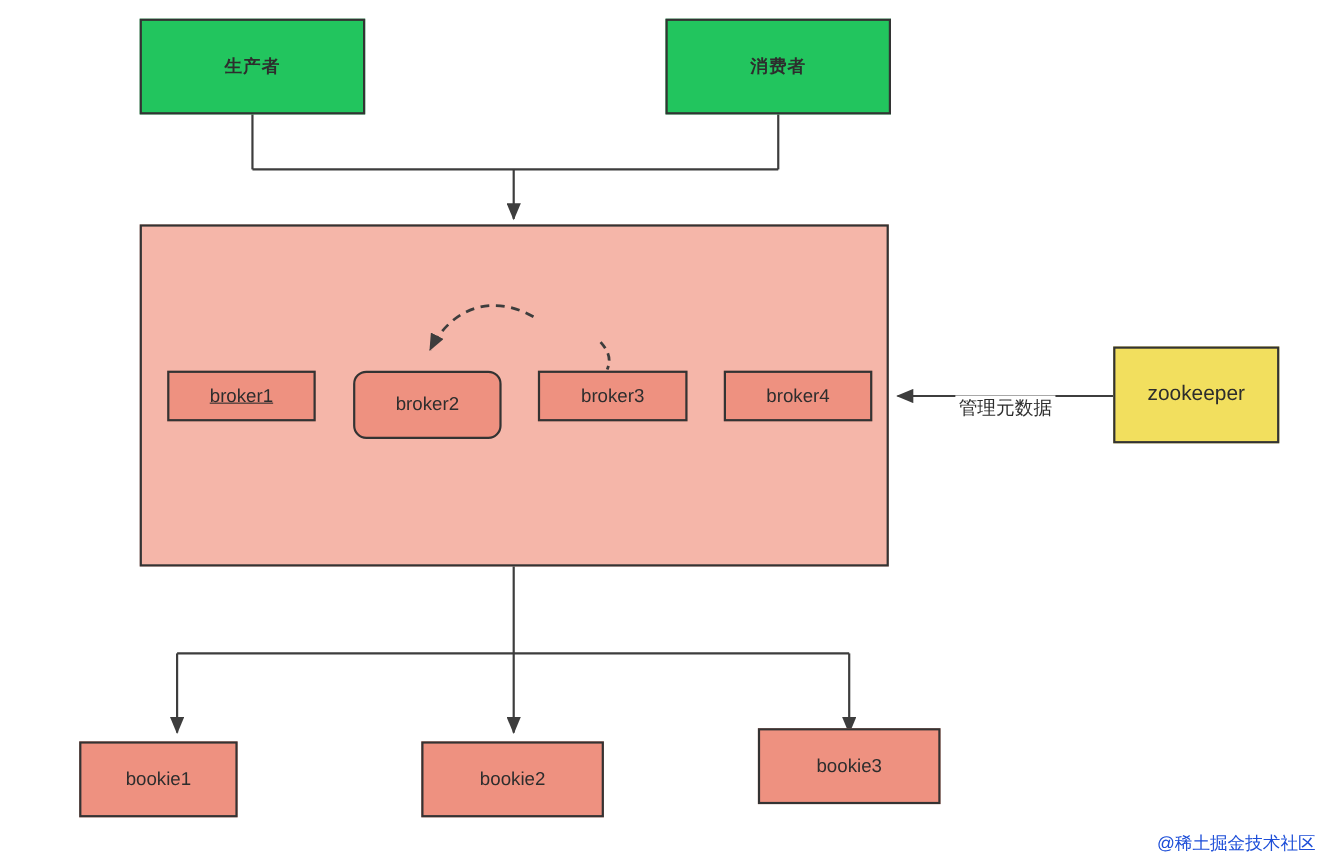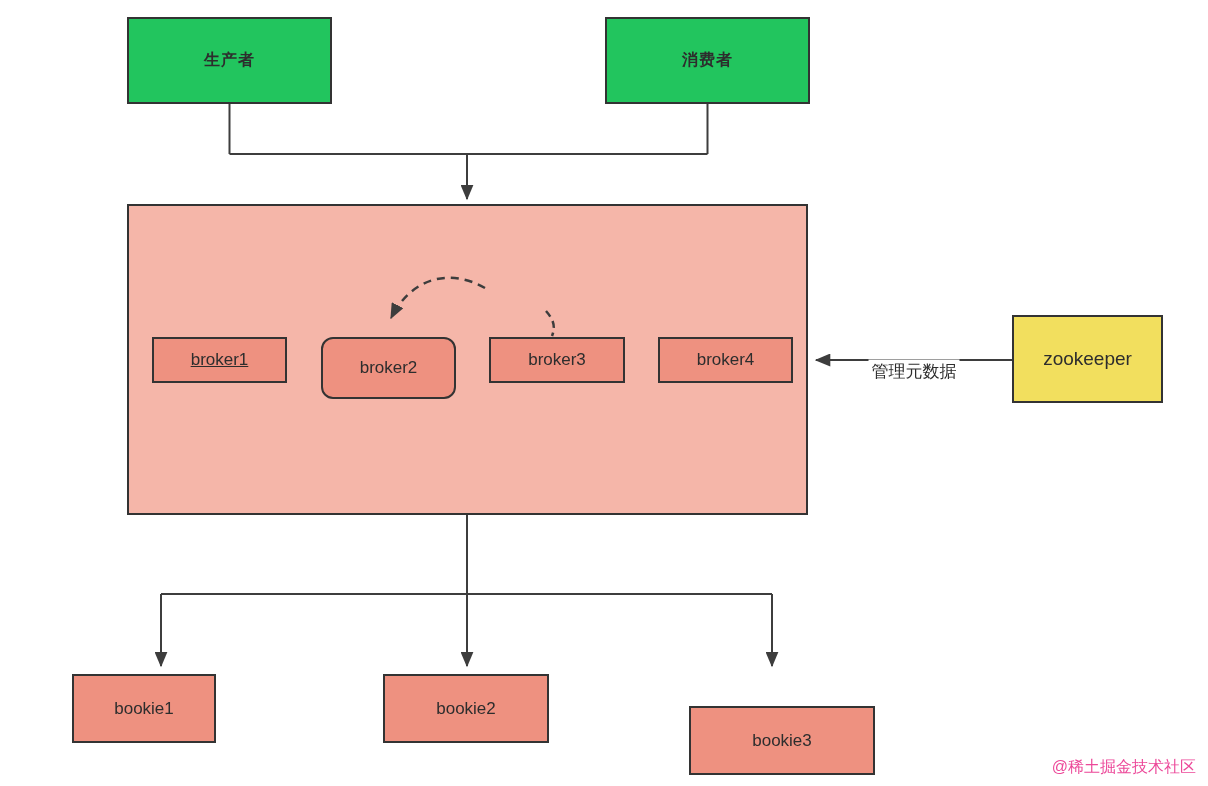--- a/index.html
+++ b/index.html
@@ -54,21 +54,21 @@
     background: #ffffff;
     padding: 0 3px;
     font-size: 17px;
     z-index: 4;
     white-space: nowrap;
   }
   .watermark {
     position: absolute;
     right: 12px;
     bottom: 8px;
-    color: #ec4899;
+    color: #1d4ed8;
     font-size: 16px;
     z-index: 5;
   }
   svg.wires {
     position: absolute;
     left: 0; top: 0;
     width: 1208px;
     height: 786px;
     z-index: 2;
     pointer-events: none;
@@ -135,19 +135,19 @@
     <span>zookeeper</span>
   </div>
   <div class="edge-label" style="left:914px; top:371px;">管理元数据</div>
 
   <div class="node sub-node" style="left:72px; top:674px; width:144px; height:69px;">
     <span>bookie1</span>
   </div>
   <div class="node sub-node" style="left:383px; top:674px; width:166px; height:69px;">
     <span>bookie2</span>
   </div>
-  <div class="node sub-node" style="left:689px; top:706px; width:186px; height:69px;">
+  <div class="node sub-node" style="left:689px; top:662px; width:166px; height:69px;">
     <span>bookie3</span>
   </div>
 
   <div class="watermark">@稀土掘金技术社区</div>
 
 </div>
 
 </body></html>

